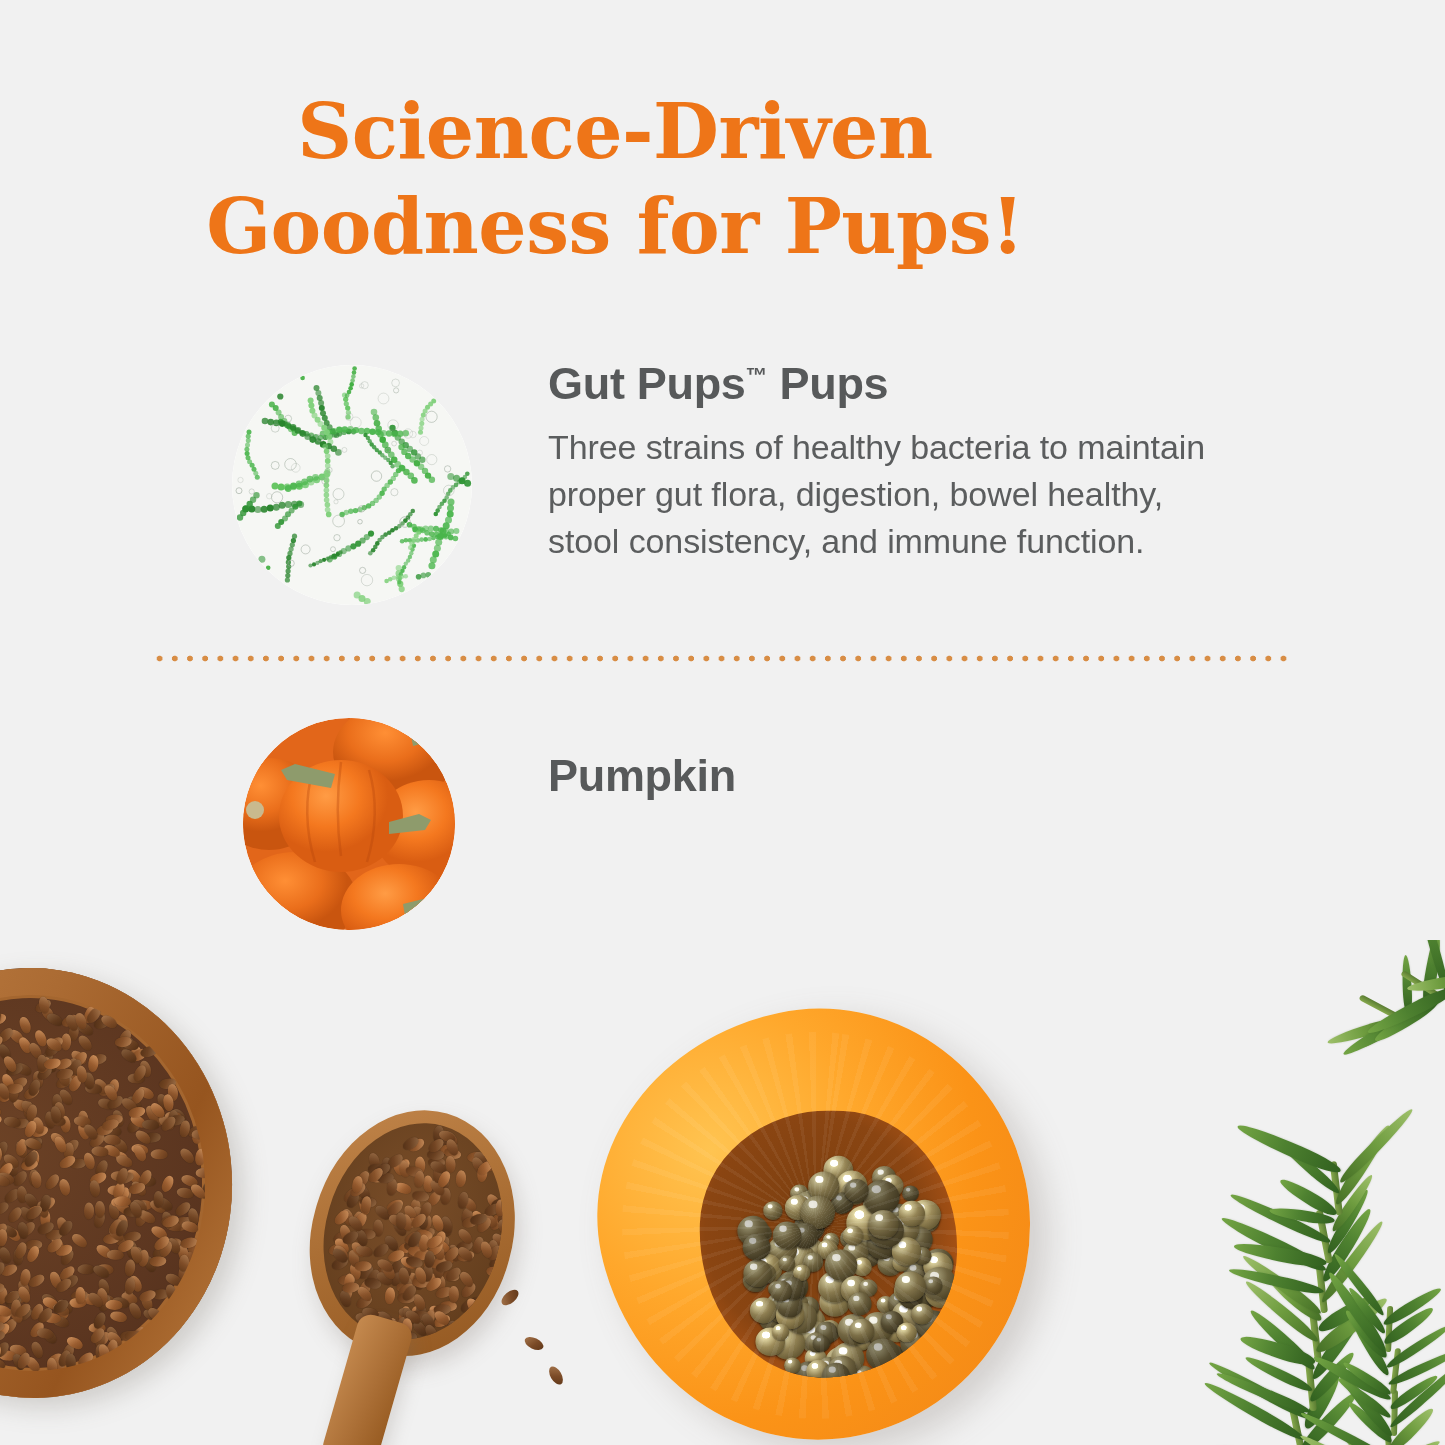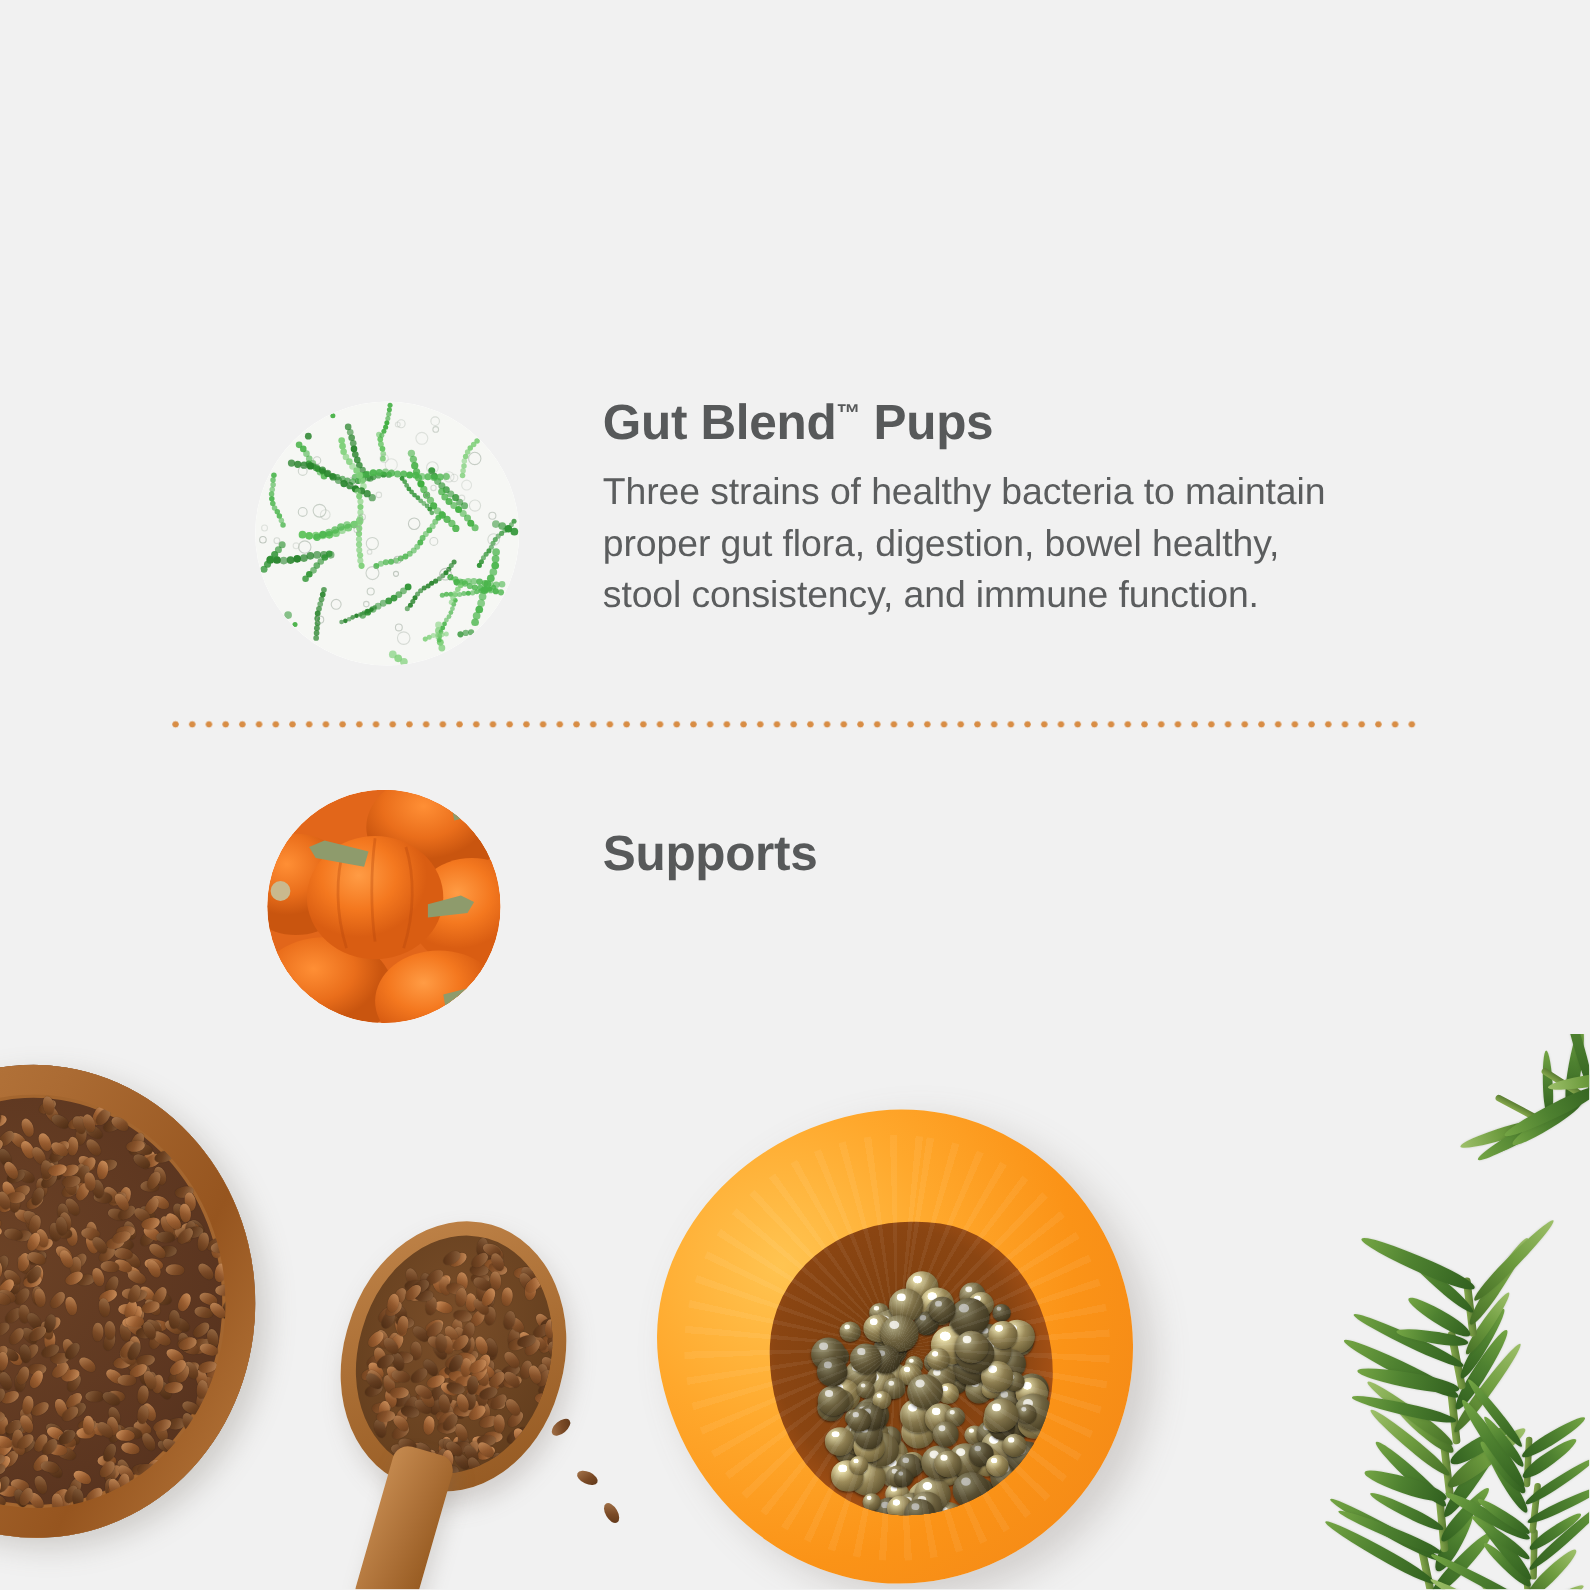--- a/index.html
+++ b/index.html
@@ -301,20 +301,24 @@
     transform-origin: 50% 100%;
   }
   .leaf.lt { background: linear-gradient(180deg, #9ec06a 0%, #6e9c3f 50%, #456f26 100%); }
 </style>
 </head>
 <body>
 
 <div class="page">
 
 
+  <div class="headline">
+    <span class="hl-line">Science-Driven</span>
+    <span class="hl-line">Goodness for Pups!</span>
+  </div>
 
   <div class="feature feature-1">
     <div class="thumb thumb-bacteria">
       <svg viewBox="0 0 240 240" width="240" height="240" aria-hidden="true">
         <defs>
           <clipPath id="clipCircleA">
               <circle cx="120" cy="120" r="120"></circle>
             </clipPath>
         </defs>
         <g clip-path="url(#clipCircleA)">
@@ -743,21 +747,21 @@
               <circle cx="92.6" cy="116.3" r="2.8" fill="none" stroke="#9aa79a" stroke-width="1" opacity="0.42"></circle>
               <circle cx="151.5" cy="33.5" r="5.4" fill="none" stroke="#9aa79a" stroke-width="1" opacity="0.27"></circle>
               <circle cx="59.1" cy="198.3" r="3.2" fill="none" stroke="#9aa79a" stroke-width="1" opacity="0.52"></circle>
             </g>
         </g>
       </svg>
     </div>
   </div>
 
   <div class="feature-text ft-1">
-    <h2 class="feature-title"><span>Gut Blend</span><sup>™</sup><span> Pups</span></h2>
+    <h2 class="feature-title"><span>Gut Pups</span><sup>™</sup><span> Pups</span></h2>
     <p class="feature-desc">Three strains of healthy bacteria to maintain proper gut flora, digestion, bowel healthy, stool consistency, and immune function.</p>
   </div>
 
   <div class="divider"></div>
 
   <div class="feature feature-2">
     <div class="thumb thumb-pumpkin">
       <svg viewBox="0 0 212 212" width="212" height="212" aria-hidden="true">
         <defs>
           <clipPath id="clipCircleB">
@@ -794,21 +798,21 @@
           <path d="M146 104 L176 96 L188 102 L182 112 L146 116 Z" fill="#8e9b6c"></path>
           <path d="M160 186 L192 178 L204 184 L198 194 L162 198 Z" fill="#8e9b6c"></path>
           <path d="M168 18 L186 6 L196 10 L192 22 L170 28 Z" fill="#8e9b6c"></path>
           <circle cx="12" cy="92" r="9" fill="#c9b98e"></circle>
         </g>
       </svg>
     </div>
   </div>
 
   <div class="feature-text ft-2">
-    <h2 class="feature-title"><span>Supports</span></h2>
+    <h2 class="feature-title"><span>Pumpkin</span></h2>
   </div>
 
   <div class="photo-scene">
 
     <div class="flax-bowl">
       <div class="seedfield" id="bowlSeeds">
           <i style="left: 341.2px; top: 259.1px; transform: rotate(142deg); filter: brightness(1.05);"></i>
           <i style="left: 183.3px; top: 176px; transform: rotate(74deg); filter: brightness(0.95);"></i>
           <i style="left: 211.8px; top: 90.6px; transform: rotate(100deg); filter: brightness(0.84);"></i>
           <i style="left: 214.8px; top: 93.3px; transform: rotate(50deg); filter: brightness(0.81);"></i>

